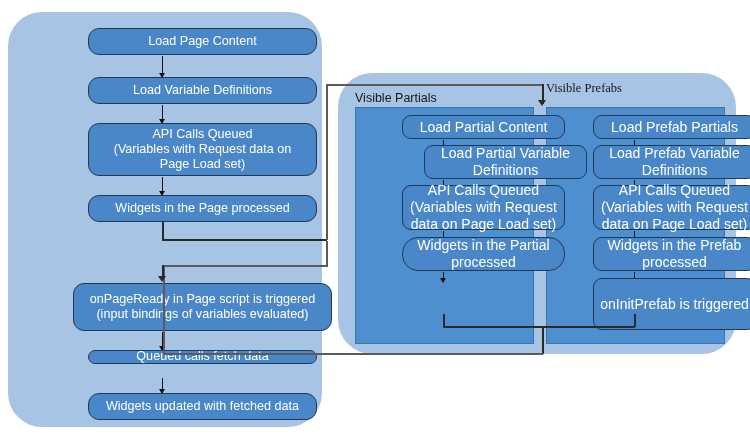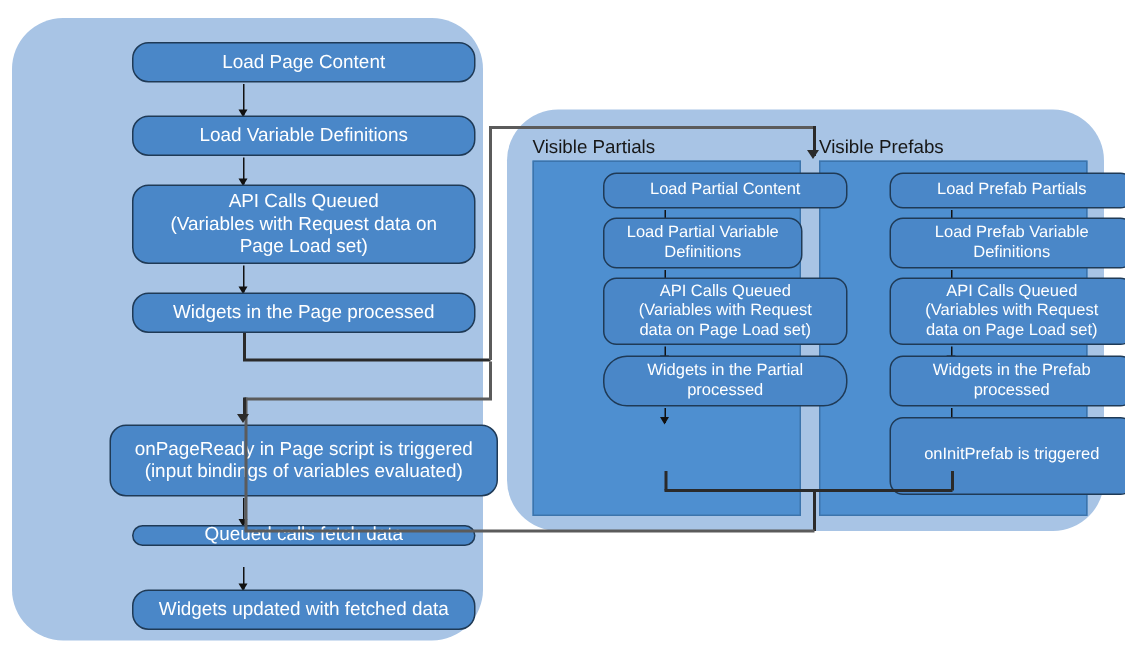--- a/index.html
+++ b/index.html
@@ -40,40 +40,40 @@
   
   .group-title {
     position: absolute;
     font-size: 12.5px;
     color: #161616;
     text-align: left;
     width: 177px;
     line-height: 16px;
   }
   #partials-title { left: 355px; top: 90px; }
-  #prefabs-title  { left: 546px; top: 90px; }
+  #prefabs-title  { left: 546px; top: 80px; font-family: Liberation Serif, serif; }
 
   
   .box {
     position: absolute;
     background: #4A87C8;
     border: 1.4px solid #1F3A56;
     border-radius: 9px;
     color: #ffffff;
     display: flex;
     align-items: center;
     justify-content: center;
     text-align: center;
     box-sizing: border-box;
     padding: 2px 6px;
     line-height: 1.2;
     margin-left: 40px;
   }
   .box.lg { font-size: 12.6px; border-radius: 11px; }
-  .box.sm { font-size: 11px; border-radius: 9px; }
+  .box.sm { font-size: 14px; border-radius: 9px; }
 
   
   .varrow {
     position: absolute;
     width: 1px;
     background: #111111;
   }
   .varrow::after {
     content: "";
     position: absolute;
@@ -136,21 +136,21 @@
   <div class="varrow" style="left:162px; top:332px; height:18px;"></div>
 
   <div class="box lg" style="left:48px;  top:350px; width:229px; height:14px;">Queued calls fetch data</div>
   <div class="varrow" style="left:162px; top:378px; height:15px;"></div>
 
   <div class="box lg" style="left:48px;  top:393px; width:229px; height:27px;">Widgets updated with fetched data</div>
 
   <div class="box sm" style="left:362px; top:115px; width:163px; height:24px;">Load Partial Content</div>
   <div class="varrow" style="left:443px; top:140px; height:10px;"></div>
 
-  <div class="box sm" style="left:362px; top:145px; width:133px; height:34px;">Load Partial Variable<br>Definitions</div>
+  <div class="box sm" style="left:384px; top:145px; width:163px; height:34px;">Load Partial Variable<br>Definitions</div>
   <div class="varrow" style="left:443px; top:180px; height:10px;"></div>
 
   <div class="box sm" style="left:362px; top:185px; width:163px; height:45px;">API Calls Queued<br>(Variables with Request<br>data on Page Load set)</div>
   <div class="varrow" style="left:443px; top:231px; height:10px;"></div>
 
   <div class="box sm" style="left:362px; top:237px; width:163px; height:34px;border-radius:16px;">Widgets in the Partial<br>processed</div>
   <div class="varrow" style="left:443px; top:272px; height:10px;"></div>
 
 
   <div class="box sm" style="left:553px; top:115px; width:163px; height:24px;">Load Prefab Partials</div>

